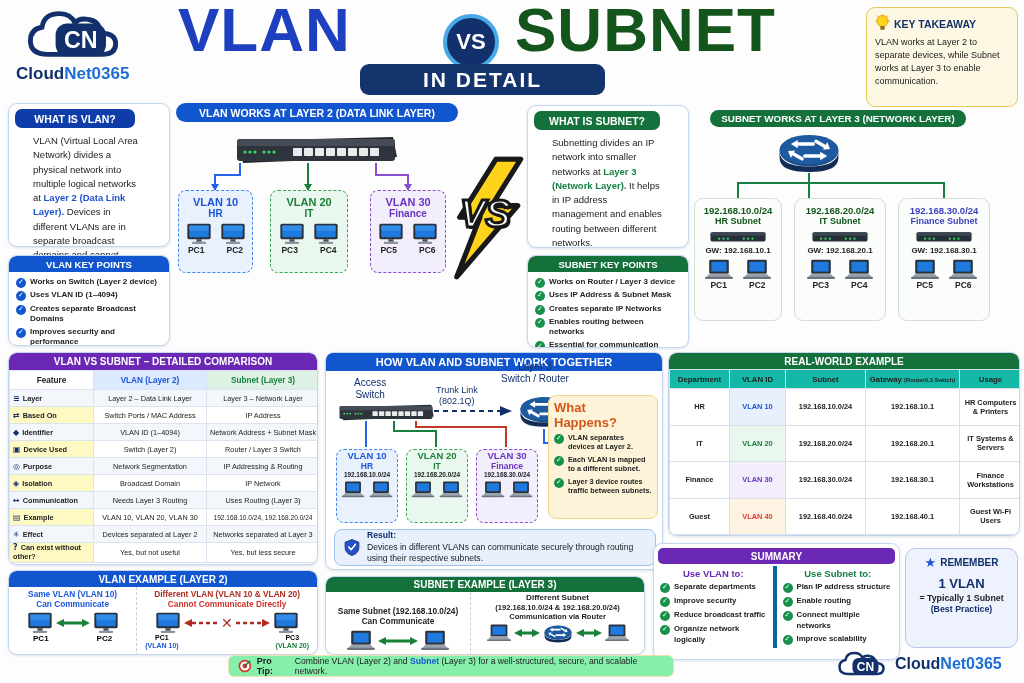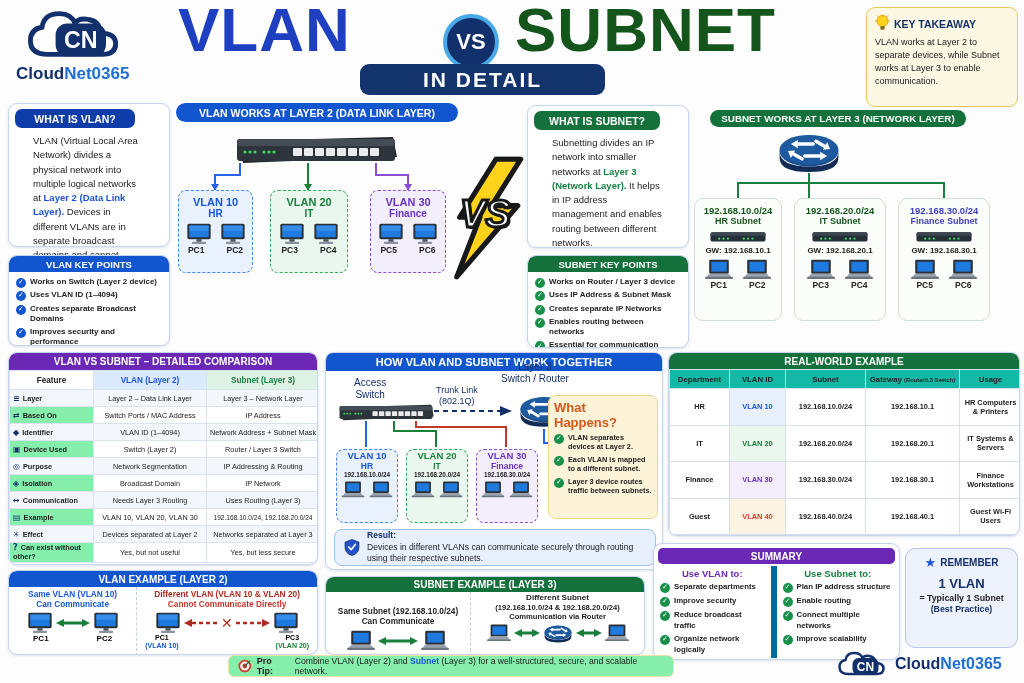--- a/index.html
+++ b/index.html
@@ -46,21 +46,21 @@
   
   .sbox { background:#fbfdfb; border:1.5px solid #d2dfd4; border-radius:9px; text-align:center; position:absolute; }
   .sbox .ip { font-size:9.5px; font-weight:800; margin-top:6px; }
   .sbox .nm { font-size:9px; font-weight:800; }
   .gw { font-size:8px; font-weight:600; color:#222; margin-top:2px; }
 
   
   table { border-collapse:collapse; }
   .cmp td { border:1px solid #dbe2f0; font-size:7.3px; color:#222; text-align:center; padding:1px 2px; height:17px; }
   .cmp tr:nth-child(even) td { background:#f3f6fb; }
-  .cmp .fcell { text-align:left; font-weight:700; padding-left:3px; background:#86efac; }
+  .cmp .fcell { text-align:left; font-weight:700; padding-left:3px; background:#fef9c3; }
   .cmp .ficon { color:#12306b; font-size:8px; margin-right:3px; font-family:"DejaVu Sans",sans-serif; }
   .cmp .hrow td { font-size:8.2px; font-weight:800; height:19px; background:#fff; }
   .cmp .hrow .hv { background:#dbeafe; color:#1a56db; } .cmp .hrow .hs { background:#ddf2e3; color:#168042; }
 
   .rw td { border:1px solid #d9dfe8; font-size:7.4px; color:#222; text-align:center; padding:1px 2px; font-weight:600; }
   .rw .hd td { font-weight:800; font-size:7.8px; height:19px; background:#14b8a6; }
 
   .yellowbox { background:#fdf3d8; border:1.5px solid #f0d48a; border-radius:8px; }
   .resultbox { background:#e8f0fd; border:1.5px solid #9ec2f0; border-radius:8px; }
 
@@ -598,21 +598,21 @@
             <td>192.168.40.1</td>
             <td>Guest Wi-Fi Users</td>
           </tr>
     </tbody>
       </table>
   </div>
 
   <div class="abs card" style="left:653px;top:543px;width:247px;height:117px">
     <div class="pill purple-h" style="width:237px;height:16px;font-size:10px;border-radius:5px;margin:4px auto 0">SUMMARY</div>
     <div style="display:flex;margin-top:2px">
-      <div style="width:50%;border-right:6px solid #0369a1;padding:0 2px">
+      <div style="width:50%;border-right:4px solid #0369a1;padding:0 2px">
         <div style="text-align:center;font-size:9.5px;font-weight:800;color:#6b28b4;margin:2px 0">Use VLAN to:</div>
         <div class="sum-item">
             <span class="chk g">✓</span>
             <span>Separate departments</span>
           </div>
         <div class="sum-item">
             <span class="chk g">✓</span>
             <span>Improve security</span>
           </div>
         <div class="sum-item">

